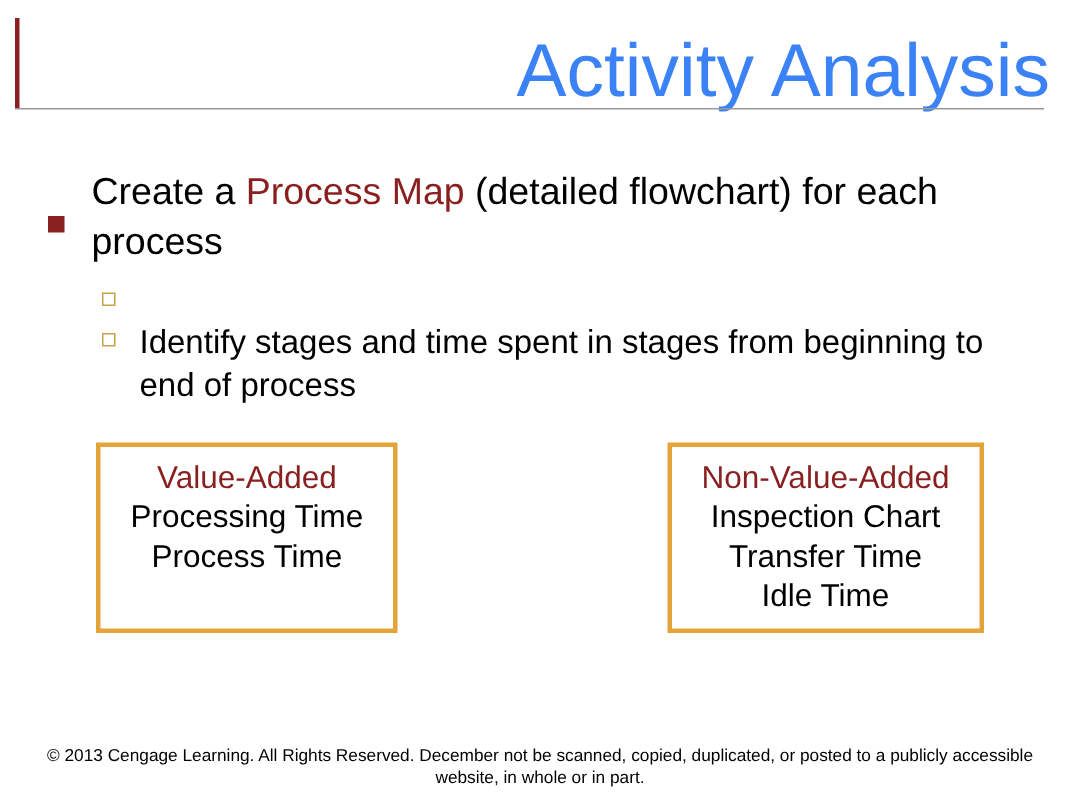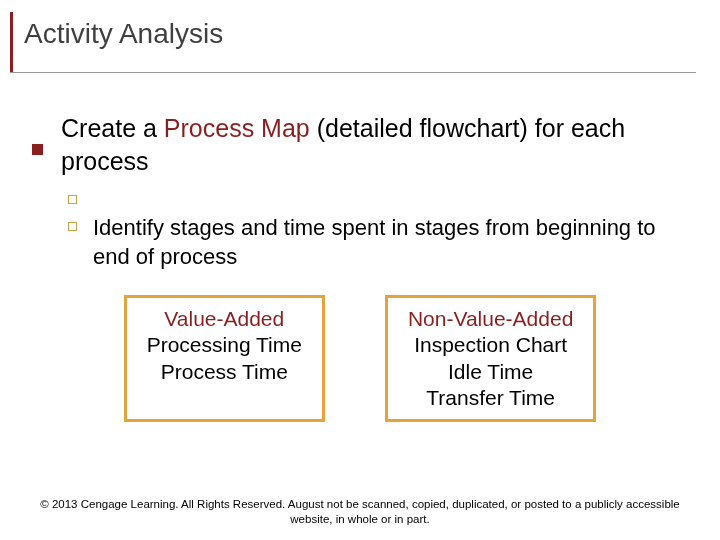--- a/index.html
+++ b/index.html
@@ -18,24 +18,25 @@
     left: 10px;
     width: 3px;
     height: 60px;
     background: #8a1f1f;
   }
   .title {
     position: absolute;
     top: 18px;
     left: 24px;
     right: 20px;
-    font-size: 28px;
+    font-size: 50px;
     font-weight: 400;
-    color: #404040;
+    color: #3b82f6;
     letter-spacing: 0px;
+    text-align: right;
   }
   .title-underline {
     position: absolute;
     top: 72px;
     left: 10px;
     right: 24px;
     height: 1px;
     background: #999;
   }
   .content {
@@ -77,21 +78,21 @@
     margin-top: 8px;
     margin-right: 16px;
   }
   .sub-text {
     font-size: 22px;
     line-height: 1.3;
   }
   .accent { color: #8a1f1f; }
   .boxes {
     display: flex;
-    justify-content: center;
+    justify-content: space-between;
     gap: 60px;
     margin-top: 24px;
     padding: 0 40px;
   }
   .box {
     border: 3px solid #e4a43a;
     padding: 8px 20px;
     text-align: center;
     font-size: 21px;
     line-height: 1.25;
@@ -137,20 +138,20 @@
 
   <div class="boxes">
     <div class="box">
       <div class="box-title">Value-Added</div>
       <div>Processing Time</div>
       <div>Process Time</div>
     </div>
     <div class="box">
       <div class="box-title">Non-Value-Added</div>
       <div>Inspection Chart</div>
+      <div>Transfer Time</div>
       <div>Idle Time</div>
-      <div>Transfer Time</div>
     </div>
   </div>
 
 </div>
 
-<div class="footer">© 2013 Cengage Learning.  All Rights Reserved.  August not be scanned, copied, duplicated, or posted to a publicly accessible website, in whole or in part.</div>
+<div class="footer">© 2013 Cengage Learning.  All Rights Reserved.  December not be scanned, copied, duplicated, or posted to a publicly accessible website, in whole or in part.</div>
 
 </body></html>

